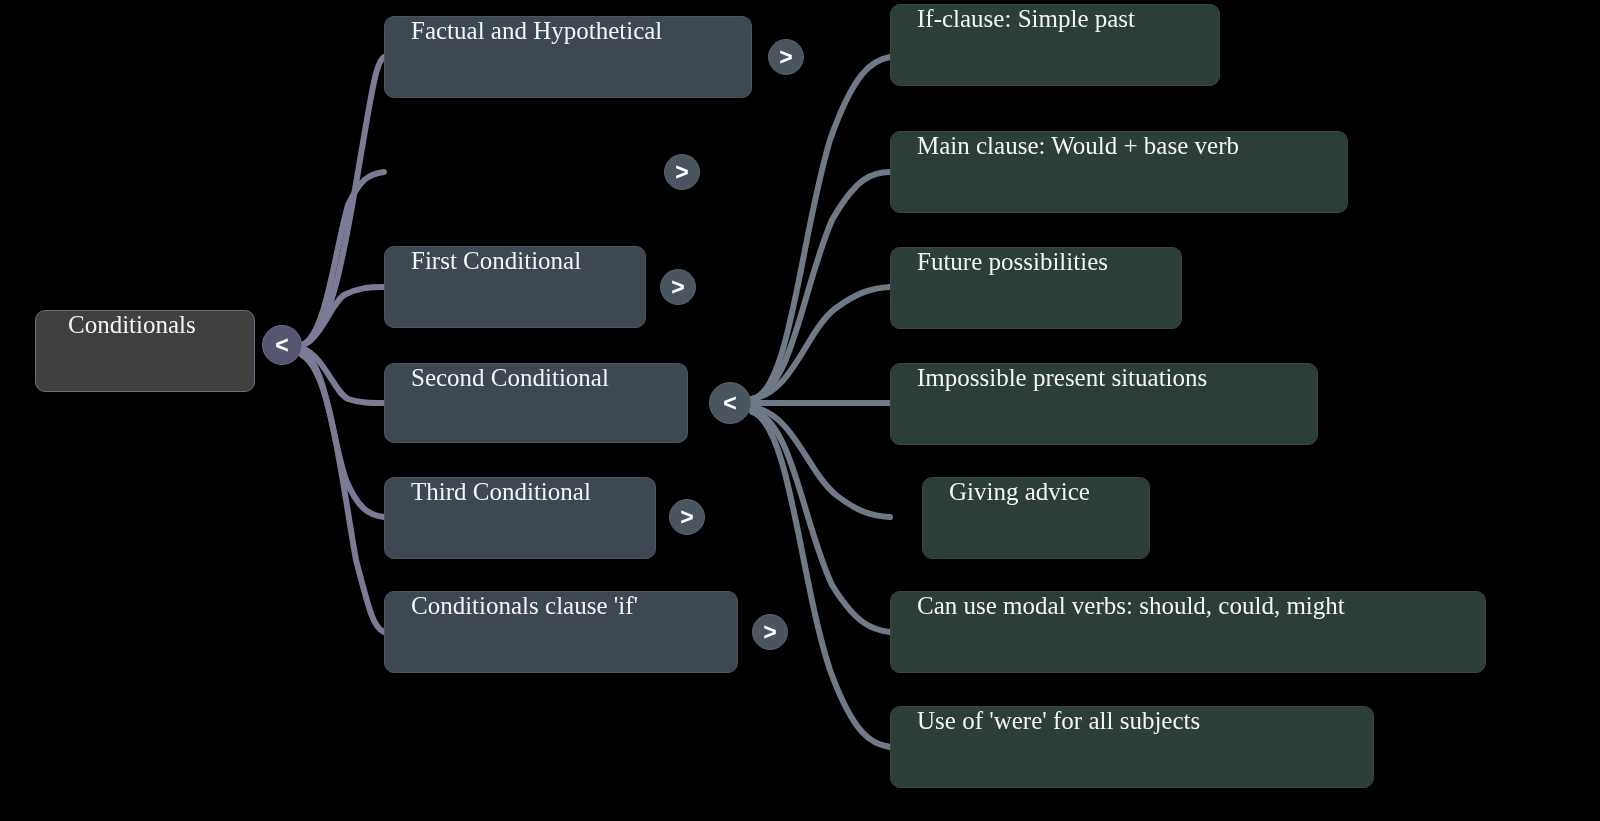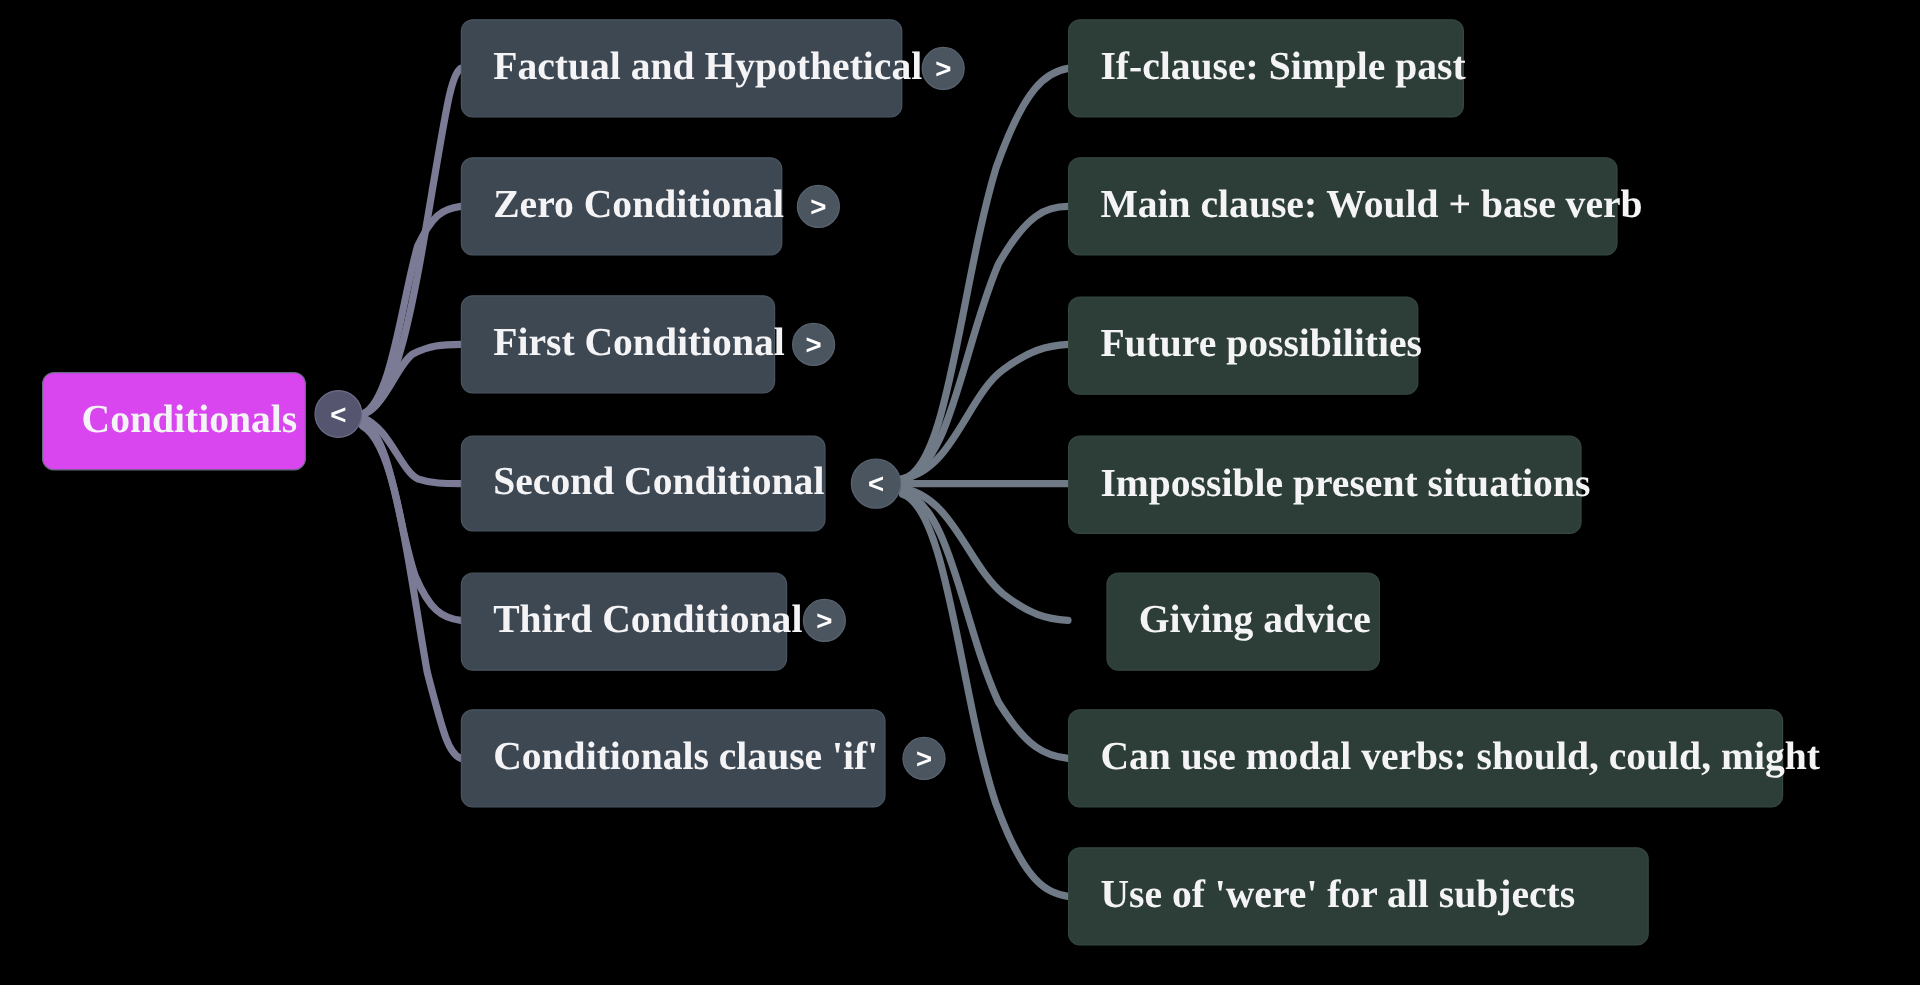--- a/index.html
+++ b/index.html
@@ -1,25 +1,25 @@
 <!DOCTYPE html>
 <html><head>
 <meta charset="utf-8">
 <style>
   html,body{margin:0;padding:0;background:#000;}
   body{width:1600px;height:821px;overflow:hidden;
        font-family:"Liberation Serif","DejaVu Serif",serif;}
   #stage{position:relative;width:1600px;height:821px;background:#000;}
   #edges{position:absolute;left:0;top:0;width:1600px;height:821px;}
 
-  .node{position:absolute;display:flex;align-items:center;
+  .node{position:absolute;display:flex;
         border-radius:10px;box-sizing:border-box;
-        color:#f4f4f6;font-size:33px;line-height:1.15;
-        padding:0 26px;white-space:nowrap;font-weight:bold;}
-  .node.root{background:#d946ef;border:1px solid #6a6a86;padding-left:32px;}
+        color:#f4f4f6;font-size:25px;line-height:1.15;
+        padding:0 26px;white-space:nowrap;}
+  .node.root{background:#404040;border:1px solid #6a6a86;padding-left:32px;}
   .node.lvl2{background:#3e4853;border:1px solid #4a5561;}
   .node.lvl3{background:#2d3d37;border:1px solid #35483f;}
 
   .hub{position:absolute;border-radius:50%;display:flex;
        align-items:center;justify-content:center;
        font-family:"Liberation Sans","DejaVu Sans",sans-serif;
        font-weight:700;font-size:23px;color:#ffffff;
        box-sizing:border-box;cursor:pointer;}
   .hub.root-hub{background:#555570;border:1px solid #6d6d88;}
   .hub.slate{background:#4b5560;border:1px solid #58636f;}
@@ -56,23 +56,20 @@
     <span>&lt;</span>
   </div>
 
   <div class="node lvl2" style="left: 384px; top: 16px; width: 368px; height: 82px;">
     <span>Factual and Hypothetical</span>
     </div>
   <div class="hub slate" style="left: 768px; top: 39px; width: 36px; height: 36px;">
     <span>&gt;</span>
     </div>
 
-  <div class="node lvl2" style="left: 384px; top: 131px; width: 268px; height: 82px;">
-    <span>Zero Conditional</span>
-    </div>
   <div class="hub slate" style="left: 664px; top: 154px; width: 36px; height: 36px;">
     <span>&gt;</span>
     </div>
 
   <div class="node lvl2" style="left: 384px; top: 246px; width: 262px; height: 82px;">
     <span>First Conditional</span>
     </div>
   <div class="hub slate" style="left: 660px; top: 269px; width: 36px; height: 36px;">
     <span>&gt;</span>
     </div>
@@ -91,21 +88,21 @@
     <span>&gt;</span>
     </div>
 
   <div class="node lvl2" style="left: 384px; top: 591px; width: 354px; height: 82px;">
     <span>Conditionals clause 'if'</span>
     </div>
   <div class="hub slate" style="left: 752px; top: 614px; width: 36px; height: 36px;">
     <span>&gt;</span>
     </div>
 
-  <div class="node lvl3" style="left: 890px; top: 16px; width: 330px; height: 82px;">
+  <div class="node lvl3" style="left: 890px; top: 4px; width: 330px; height: 82px;">
     <span>If-clause: Simple past</span>
     </div>
   <div class="node lvl3" style="left: 890px; top: 131px; width: 458px; height: 82px;">
     <span>Main clause: Would + base verb</span>
     </div>
   <div class="node lvl3" style="left: 890px; top: 247px; width: 292px; height: 82px;">
     <span>Future possibilities</span>
     </div>
   <div class="node lvl3" style="left: 890px; top: 363px; width: 428px; height: 82px;">
     <span>Impossible present situations</span>

